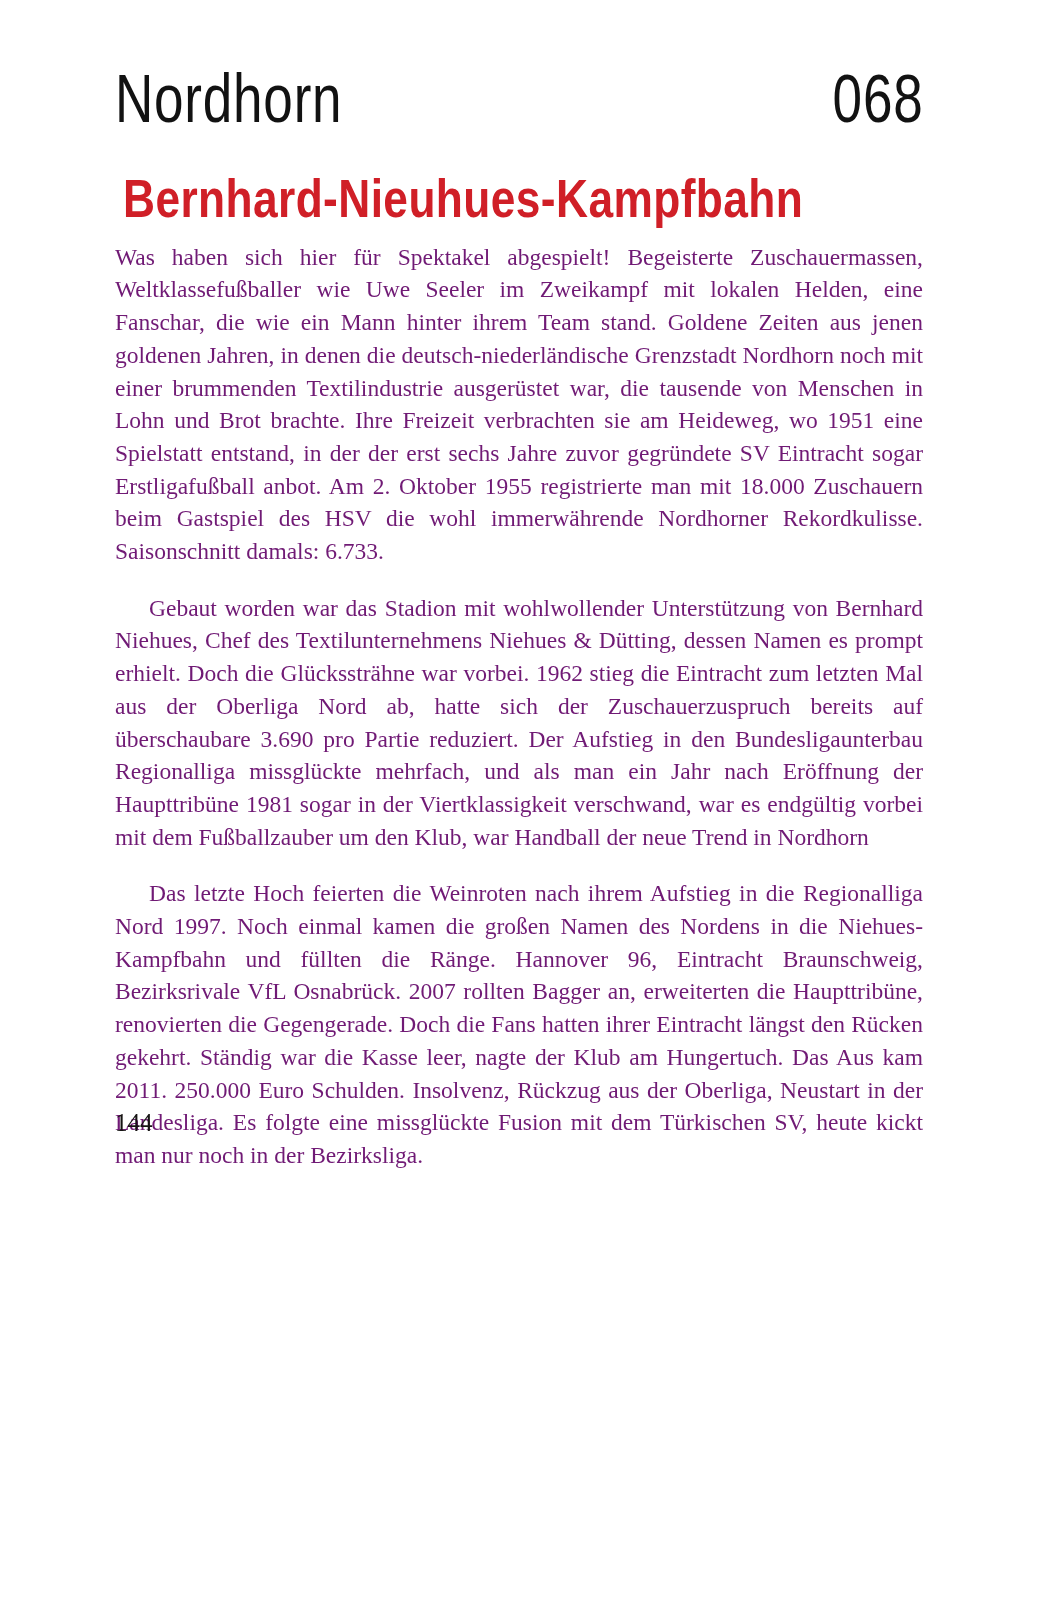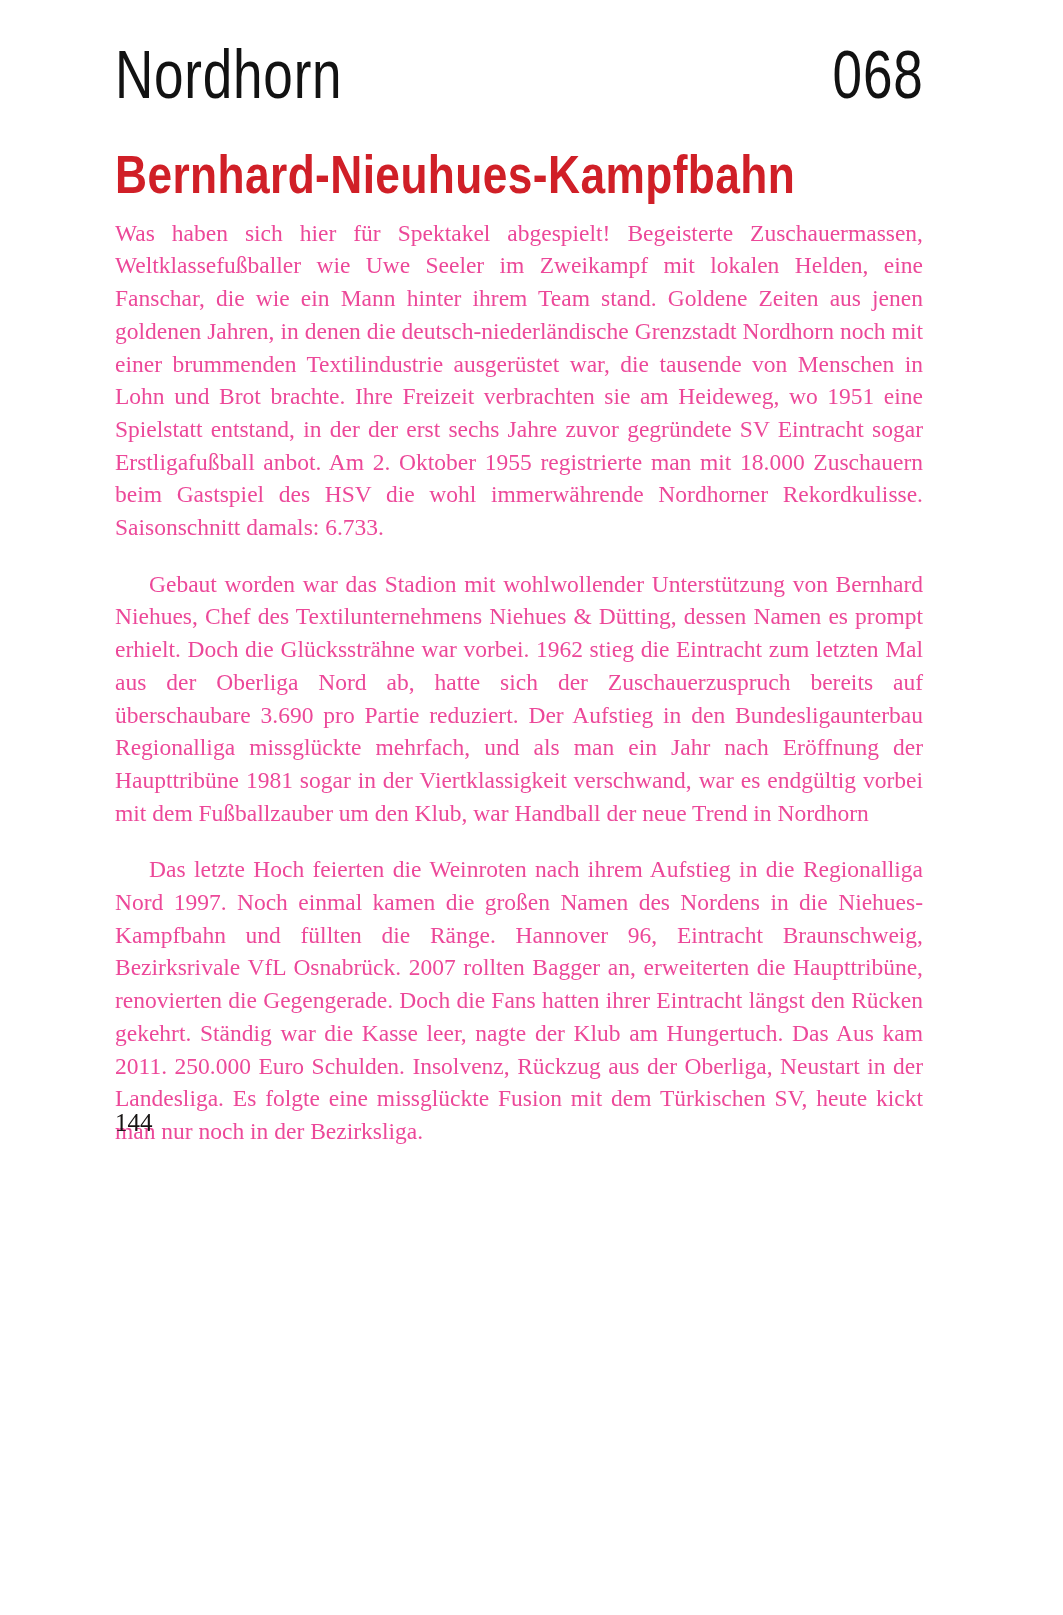--- a/index.html
+++ b/index.html
@@ -6,21 +6,21 @@
     margin: 0;
     padding: 0;
     background: #ffffff;
   }
   .page {
     position: relative;
     width: 1063px;
     height: 1237px;
     background: #ffffff;
     box-sizing: border-box;
-    padding: 40px 140px 0 115px;
+    padding: 64px 140px 0 115px;
     overflow: hidden;
     font-family: "Liberation Serif", serif;
     color: #161413;
   }
   .masthead {
     display: flex;
     justify-content: space-between;
     align-items: flex-start;
     margin-bottom: 38px;
   }
@@ -63,27 +63,27 @@
     font-size: 40px;
     line-height: 1.05;
     color: #8fa13b;
     letter-spacing: 0.5px;
     margin: 0 0 34px 0;
     transform: scaleX(0.82);
     transform-origin: left center;
     white-space: nowrap;
   }
   .title-block { line-height: 0; }
-  .title-block .row { line-height: normal; }
+  .title-block .row { line-height: normal; margin-left: 8px; }
   .body-text p {
     margin: 0;
     font-size: 23.5px;
     line-height: 32.7px;
     text-align: justify;
-    color: #ec4899;
+    color: #701a75;
   }
   .body-text p + p {
     text-indent: 34px;
     margin-top: 24px;
   }
   .page-number {
     position: absolute;
     left: 115px;
     bottom: 100px;
     font-family: "Liberation Serif", serif;

